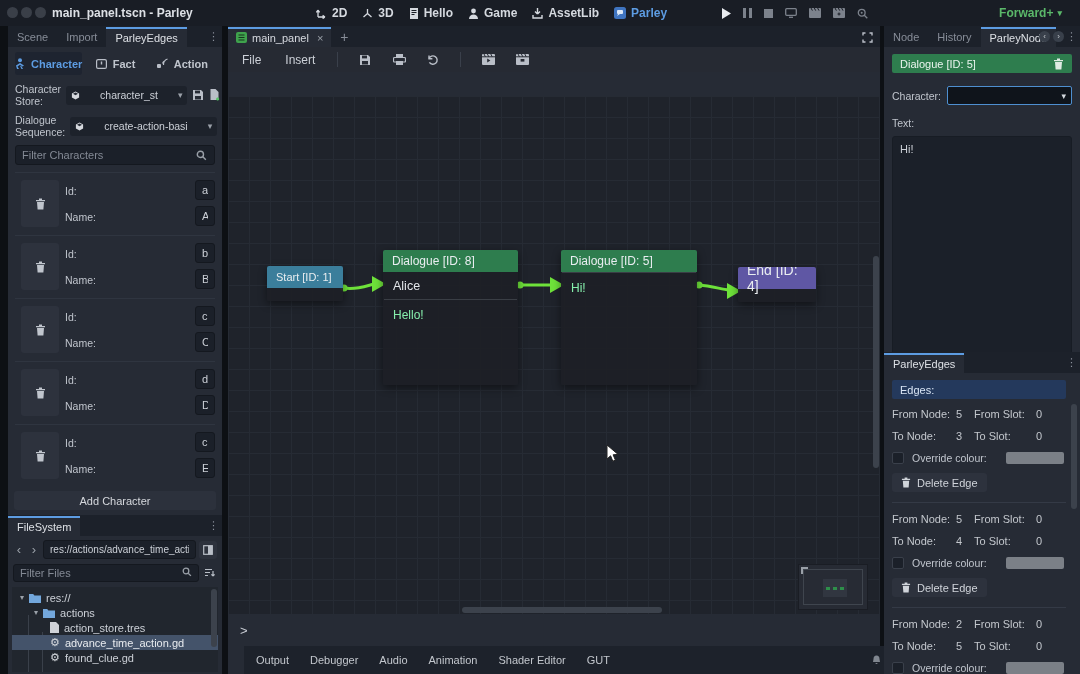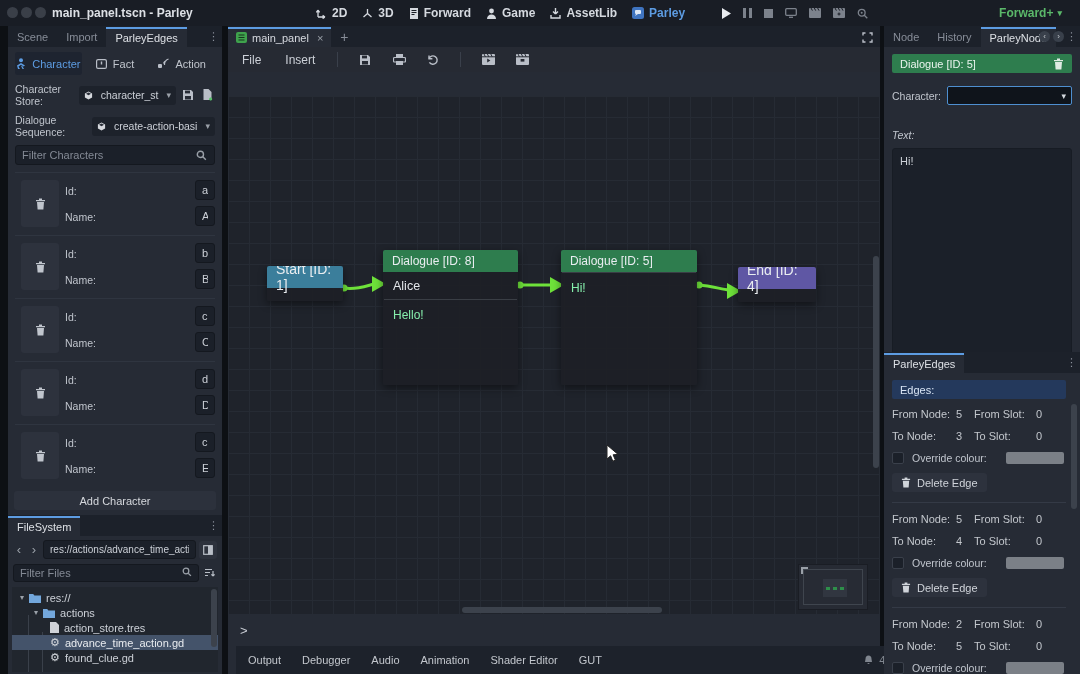--- a/index.html
+++ b/index.html
@@ -25,28 +25,28 @@
 
   .tabstrip { height:21px; background:#1c212a; display:flex; align-items:flex-end; position:relative; }
   .dtab { height:20px; padding:0 9px; font-size:11px; color:#81879296; display:flex; align-items:center; color:#878d98; }
   .dtab.active { background:#262b35; color:#dde0e5; border-top:2px solid #5d9ce2; }
   .strip-dots { position:absolute; right:3px; top:4px; color:#8b919c; font-size:11px; letter-spacing:0; }
 
   .lbl { font-size:10.5px; color:#c0c5cd; }
   .inputbox { background:#1b2029; border:1px solid #14181f; border-radius:3px; color:#ccd0d7; font-size:11px;
     font-family:"Liberation Sans",sans-serif; padding:0 6px; height:20px; width:100%; }
   .inputbox::placeholder { color:#848a95; }
-  .dropdown { background:#1d222b; border-radius:3px; height:19px; display:flex; align-items:center; gap:8px; padding:0 5px; font-size:10.5px; color:#ccd0d7; }
+  .dropdown { background:#1d222b; border-radius:3px; height:19px; display:flex; align-items:center; gap:20px; padding:0 5px; font-size:10.5px; color:#ccd0d7; }
   .chev { font-size:9px; color:#9aa0a8; margin-left:auto; }
   .sqbtn { width:19px; height:19px; background:transparent; border-radius:3px; display:flex; align-items:center; justify-content:center; }
   .gbtn { background:#2d323d; border-radius:3px; display:flex; align-items:center; justify-content:center; }
 
   
   #store-panel { padding:5px 7px 0 7px; }
-  #mode-row { display:flex; height:23px; margin-bottom:8px; }
+  #mode-row { display:flex; height:23px; margin-bottom:8px;font-weight:bold; }
   .mode-btn { flex:1; display:flex; align-items:center; justify-content:center; gap:6px; font-size:11px; color:#c0c5cd; border-radius:3px; }
   .mode-btn.active { background:#1e2430; color:#5d9ce2; }
   .form-row { display:flex; align-items:center; gap:5px; margin-bottom:7px; }
   .char-group { display:grid; grid-template-columns:38px 1fr 20px; grid-template-rows:21px 21px; column-gap:6px; row-gap:5px; padding:7px 0 8px 6px; border-top:1px solid #2f3540; }
   .char-group:first-child { border-top:none; }
   .char-group .lbl { align-self:center; }
   .trash-btn { grid-row:1 / span 2; align-self:stretch; background:#2d323d; border-radius:3px; display:flex; align-items:center; justify-content:center; color:#c0c5cd; }
   #add-character { margin:4px 6px 0 6px; height:19px; background:#2c313c; border-radius:3px; font-size:11px; color:#d5d8dd; display:flex; align-items:center; justify-content:center; }
 
   
@@ -89,31 +89,31 @@
   #minimap { position:absolute; left:570px; top:468px; width:70px; height:46px; background:#272b34; border:1px solid #1a1d24; }
   #minimap .cam { position:absolute; left:4px; top:4px; right:4px; bottom:4px; border:1px solid #3f454e; }
   #minimap .blob { position:absolute; left:24px; top:14px; width:24px; height:18px; background:#313640; display:flex; align-items:center; justify-content:center; gap:3px; }
   #minimap .dot { width:4px; height:3px; background:#2e8f4a; }
   #minimap .bracket { position:absolute; left:2px; top:2px; width:7px; height:7px; border-left:2px solid #9aa0a8; border-top:2px solid #9aa0a8; }
   #graph-vscroll { right:1px; top:2px; height:505px; }
   #graph-hscroll { position:absolute; left:2px; bottom:1px; height:6px; width:640px; }
   #graph-hscroll .hthumb { position:absolute; top:0; height:6px; background:#3c424c; border-radius:3px; }
 
   #expander-row { position:absolute; left:0; top:588px; width:652px; height:32px; background:#262b35; display:flex; align-items:center; padding-left:12px; color:#c9cdd4; font-size:13px; }
-  #bottom-bar { position:absolute; left:8px; top:620px; width:712px; height:28px; background:#1d222b; display:flex; align-items:center; gap:21px; padding:0 12px; }
+  #bottom-bar { position:absolute; left:16px; top:620px; width:712px; height:28px; background:#1d222b; display:flex; align-items:center; gap:21px; padding:0 12px; }
   .bb-item { font-size:11px; color:#c3c7cd; }
   #bb-right { margin-left:auto; display:flex; align-items:center; gap:6px; color:#80868f; font-size:11px; }
 
   
   #node-panel { padding:7px 8px; }
   #insp-header { height:19px; background:#2e7d4e; border-radius:2px; display:flex; align-items:center; padding:0 8px; font-size:11px; color:#eaf4ee; }
   #insp-header .ticon { margin-left:auto; color:#dfeae3; }
   #char-row { display:flex; align-items:center; gap:6px; margin-top:13px; }
   #char-select { flex:1; height:19px; background:#0f141b; border:1px solid #4e8fd0; border-radius:2px; display:flex; align-items:center; justify-content:flex-end; padding:0 5px; color:#ccd0d7; }
-  #text-label { margin-top:24px;font-style:italic; }
+  #text-label { margin-top:12px; }
   #text-area { margin-top:7px; height:228px; background:#1b2029; border:1px solid #171c24; border-radius:3px; font-size:11px; color:#ccd0d7; padding:6px 7px; width:100%; resize:none; font-family:"Liberation Sans",sans-serif; }
 
   #edges-dock { position:absolute; left:0; top:326px; width:196px; height:322px; background:#262b35; overflow:hidden; }
   #edges-content { padding:7px 14px 0 8px; }
   #edges-header { height:19px; background:#24395c; border-radius:2px; display:flex; align-items:center; padding:0 8px; font-size:11px; color:#d9e5f5; margin-bottom:9px; }
   .edge-grid { display:grid; grid-template-columns:64px 18px 62px 1fr; row-gap:10px; font-size:11px; color:#c3c7cd; margin-bottom:10px; }
   .override-row { display:flex; align-items:center; gap:8px; margin-bottom:9px; }
   .checkbox { width:12px; height:12px; background:#1b2029; border:1px solid #3a404b; border-radius:2px; }
   .swatch { width:58px; height:12px; background:#7b8087; border-radius:2px; margin-left:auto; margin-right:2px; }
   .delete-edge { display:inline-flex; align-items:center; gap:6px; background:#2d323d; border-radius:3px; height:19px; padding:0 9px; font-size:11px; color:#d0d4da; }
@@ -143,21 +143,21 @@
       <svg width="11" height="11" viewBox="0 0 11 11">
           <path d="M5.5 5.5V1M5.5 5.5L1.5 9M5.5 5.5L9.5 9" stroke="#d5d9df" stroke-width="1.3" fill="none"></path>
         </svg>
       <span>3D</span>
     </div>
     <div class="menu-item">
       <svg width="10" height="11" viewBox="0 0 10 11">
           <path d="M1 0h8v11H1z" fill="#d5d9df"></path>
           <path d="M2.5 2.5h5M2.5 4.5h5M2.5 6.5h3" stroke="#191d25" stroke-width="1"></path>
         </svg>
-      <span>Forward</span>
+      <span>Hello</span>
     </div>
     <div class="menu-item">
       <svg width="11" height="11" viewBox="0 0 11 11">
           <circle cx="5.5" cy="3" r="2.4" fill="#d5d9df"></circle>
           <path d="M1 11c0-3 2-4.6 4.5-4.6S10 8 10 11z" fill="#d5d9df"></path>
         </svg>
       <span>Game</span>
     </div>
     <div class="menu-item">
       <svg width="11" height="11" viewBox="0 0 11 11">
@@ -506,21 +506,21 @@
         <circle cx="116" cy="192" r="3.5"></circle>
           <circle cx="292" cy="189" r="3.5"></circle>
           <circle cx="471" cy="189" r="3.5"></circle>
         <path d="M144 180l14 8-14 8z"></path>
         <path d="M322 181l14 8-14 8z"></path>
         <path d="M499 187l14 8-14 8z"></path>
       </g>
     </svg>
 
     <div class="gnode" style="left:39px;top:170px;width:76px">
-      <div class="gnode-header" style="background:#3b7e9b;font-size:14px">Start [ID: 1]</div>
+      <div class="gnode-header" style="background:#3b7e9b;font-size:11px">Start [ID: 1]</div>
       <div class="gnode-body" style="height:13px"></div>
     </div>
     <div class="gnode" style="left:155px;top:154px;width:135px">
       <div class="gnode-header" style="background:#2e7d4e">Dialogue [ID: 8]</div>
       <div class="gnode-body" style="height:113px">
         <div class="gnode-char">Alice</div>
         <div class="gnode-divider"></div>
         <div class="gnode-text">Hello!</div>
       </div>
     </div>

